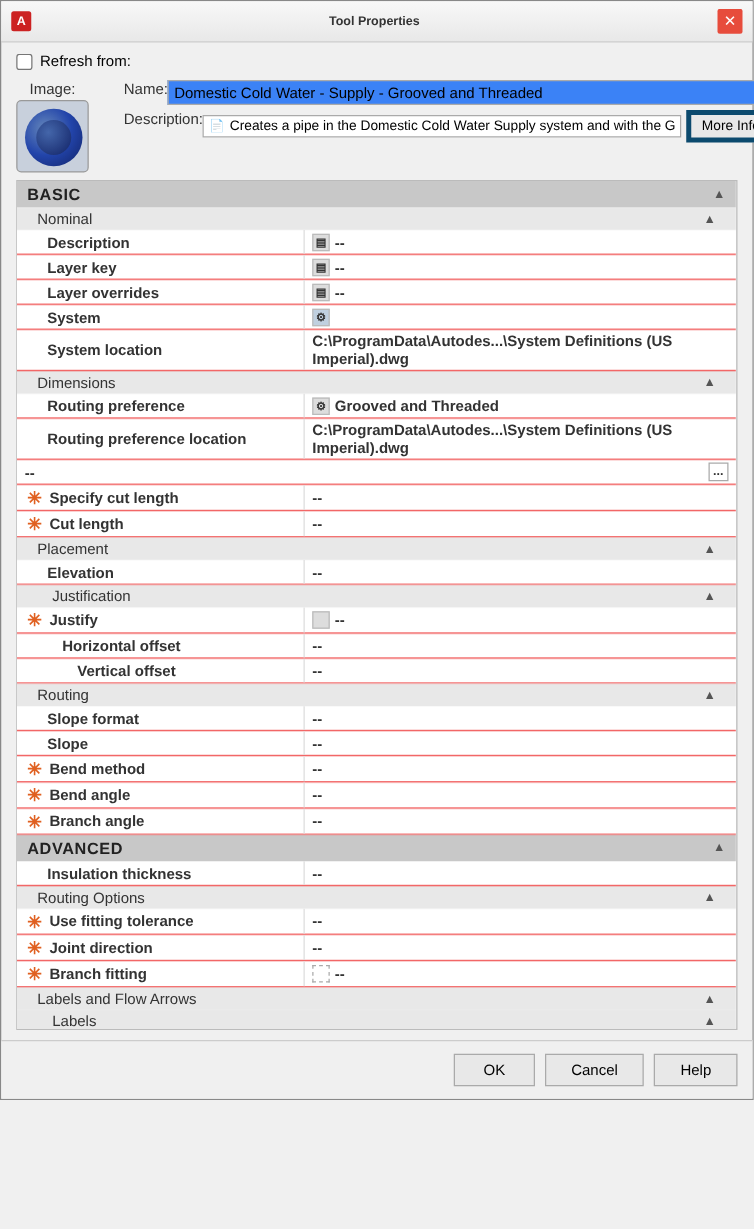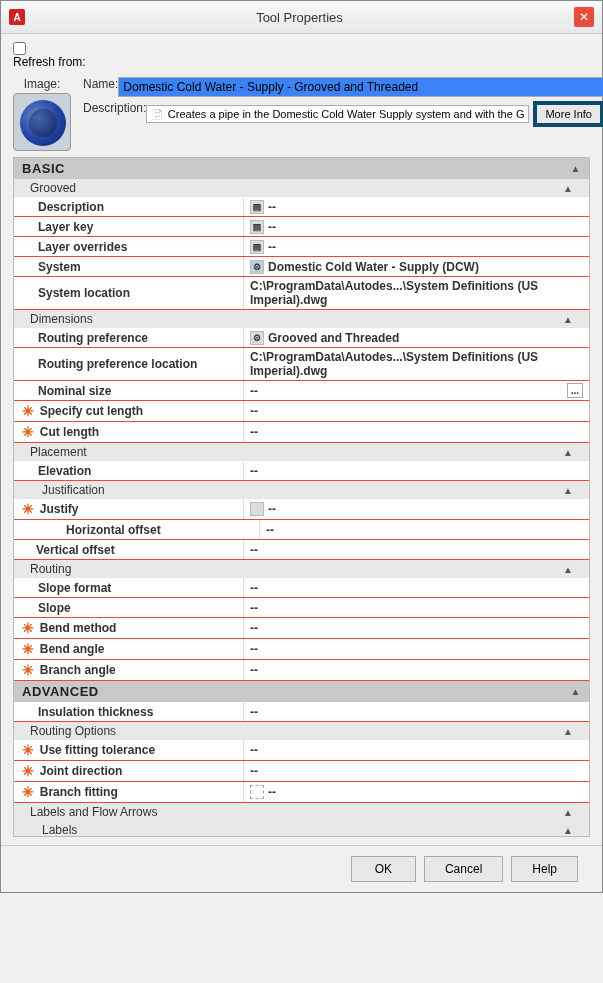--- a/index.html
+++ b/index.html
@@ -20,22 +20,22 @@
     .title-bar {
       background: #fff;
       border-bottom: 1px solid #ccc;
       display: flex;
       align-items: center;
       justify-content: space-between;
       padding: 6px 8px;
       background: linear-gradient(to bottom, #f8f8f8, #e8e8e8);
     }
     .title-bar-text {
-      font-size: 13px;
-      font-weight: normal;
+      font-size: 10px;
+      font-weight: bold;
       color: #333;
       flex: 1;
       text-align: center;
     }
     .title-bar-icon {
       width: 16px;
       height: 16px;
       background: #cc2222;
       border-radius: 2px;
       display: flex;
@@ -56,37 +56,36 @@
       display: flex;
       align-items: center;
       justify-content: center;
       border-radius: 2px;
     }
     .dialog-body {
       padding: 8px 12px;
     }
     .refresh-row {
       display: flex;
-      align-items: flex-start;
+      align-items: flex-end;
       margin-bottom: 8px;
-      flex-direction: column;
     }
     .refresh-row input[type="checkbox"] {
       margin-right: 6px;
     }
     .image-name-row {
       display: flex;
       align-items: flex-start;
       margin-bottom: 6px;
     }
     .image-section {
       display: flex;
       flex-direction: column;
       align-items: center;
-      margin-right: 12px;
+      margin-right: 28px;
     }
     .image-label {
       font-size: 12px;
       color: #333;
       margin-bottom: 2px;
     }
     .image-placeholder {
       width: 58px;
       height: 58px;
       background: #c8d0dc;
@@ -252,21 +251,21 @@
       border-radius: 50%;
     }
     .collapse-arrow {
       font-size: 10px;
       color: #555;
     }
     .footer {
       display: flex;
       justify-content: flex-end;
       gap: 8px;
-      padding: 10px 24px;
+      padding: 10px 12px;
       background: #f0f0f0;
       border-top: 1px solid #ccc;
     }
     .footer-btn {
       padding: 5px 20px;
       font-size: 12px;
       background: #e8e8e8;
       border: 1px solid #aaa;
       cursor: pointer;
       min-width: 65px;
@@ -324,21 +323,21 @@
     </div>
 
     <div class="props-container">
 
       <div class="section-header bold">
         <span>BASIC</span>
         <span class="collapse-arrow">▲</span>
       </div>
 
       <div class="subsection-header">
-        <span>Grooved</span>
+        <span>Nominal</span>
         <span class="collapse-arrow">▲</span>
       </div>
       <div class="prop-row">
         <div class="prop-name">
           <span>Description</span>
         </div>
         <div class="prop-value">
           <span class="prop-icon">▤</span>
           <span>--</span>
         </div>
@@ -354,21 +353,20 @@
         <div class="prop-name">Layer overrides</div>
         <div class="prop-value">
           <span class="prop-icon">▤</span>
           <span>--</span>
         </div>
       </div>
       <div class="prop-row">
         <div class="prop-name">System</div>
         <div class="prop-value">
           <span class="prop-icon" style="background:#c0d0e0;">⚙</span>
-          <span>Domestic Cold Water - Supply (DCW)</span>
         </div>
       </div>
       <div class="prop-row">
         <div class="prop-name">System location</div>
         <div class="prop-value">
           <span>C:\ProgramData\Autodes...\System Definitions (US Imperial).dwg</span>
         </div>
       </div>
 
       <div class="subsection-header">
@@ -382,21 +380,20 @@
           <span>Grooved and Threaded</span>
         </div>
       </div>
       <div class="prop-row">
         <div class="prop-name">Routing preference location</div>
         <div class="prop-value">
           <span>C:\ProgramData\Autodes...\System Definitions (US Imperial).dwg</span>
         </div>
       </div>
       <div class="prop-row">
-        <div class="prop-name">Nominal size</div>
         <div class="prop-value">
           <span>--</span>
           <span style="margin-left:auto; border:1px solid #aaa; padding:1px 3px; font-size:10px; cursor:pointer;">...</span>
         </div>
       </div>
       <div class="prop-row">
         <div class="prop-name has-asterisk">
           <span class="asterisk">✳</span>
           <span>Specify cut length</span>
         </div>
@@ -443,27 +440,27 @@
               <span class="grid-dot"></span>
               <span class="grid-dot"></span>
             <span class="grid-dot"></span>
               <span class="grid-dot"></span>
               <span class="grid-dot"></span>
           </span>
           <span>--</span>
         </div>
       </div>
       <div class="prop-row">
-        <div class="prop-name" style="padding-left:36px;margin-left:16px;">Horizontal offset</div>
-        <div class="prop-value">
-            <span>--</span>
-          </div>
-      </div>
-      <div class="prop-row">
-        <div class="prop-name" style="padding-left:22px;text-align:center;">Vertical offset</div>
+        <div class="prop-name" style="padding-left:36px;">Horizontal offset</div>
+        <div class="prop-value">
+            <span>--</span>
+          </div>
+      </div>
+      <div class="prop-row">
+        <div class="prop-name" style="padding-left:48px;text-align:center;">Vertical offset</div>
         <div class="prop-value">
             <span>--</span>
           </div>
       </div>
 
       <div class="subsection-header">
         <span>Routing</span>
         <span class="collapse-arrow">▲</span>
       </div>
       <div class="prop-row">

